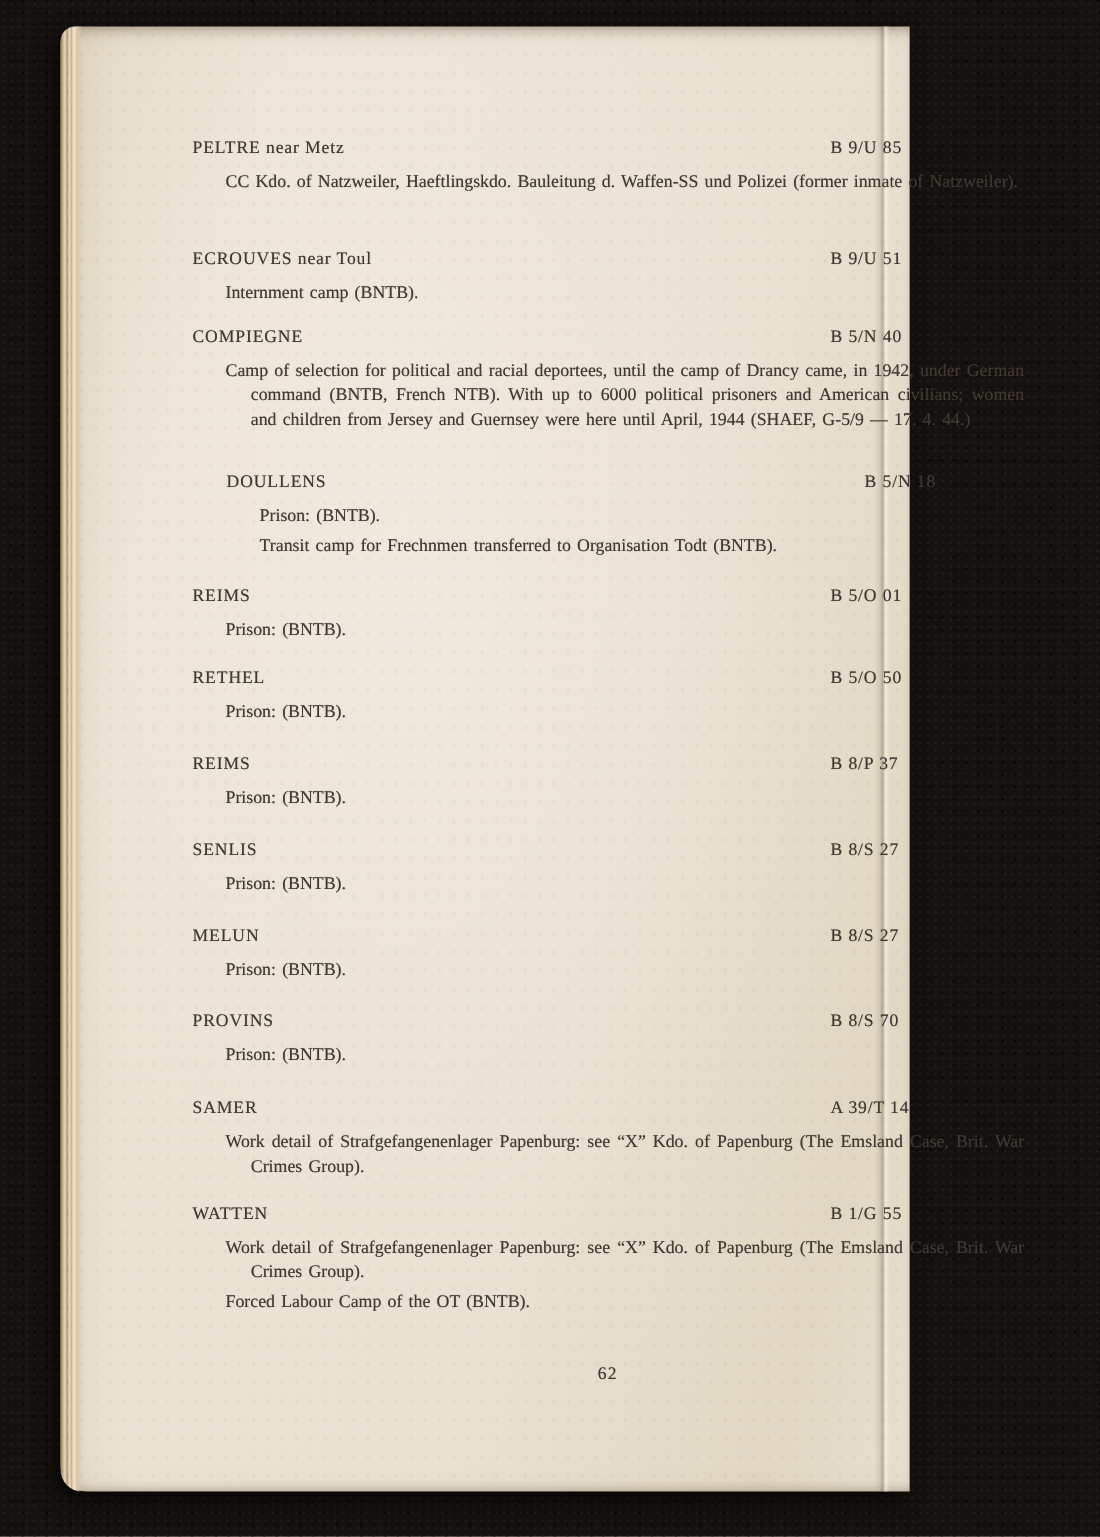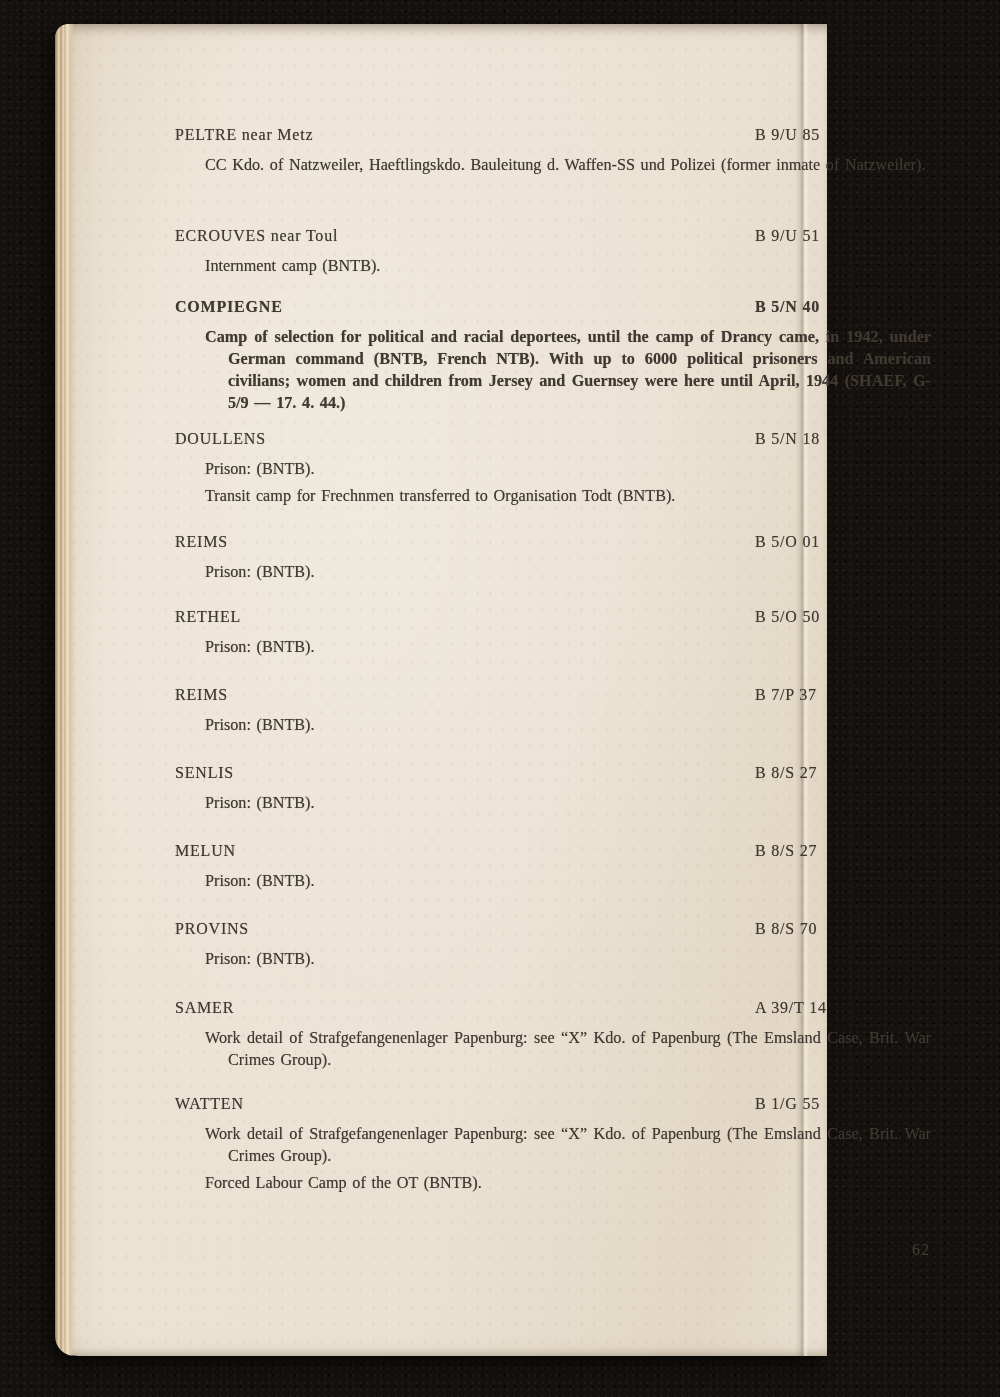--- a/index.html
+++ b/index.html
@@ -88,34 +88,34 @@
     font-size:16.2px; line-height:22px;
     word-spacing:1.6px;
     text-align:justify;
     padding-left:23px; text-indent:-23px;
     margin-bottom:5px;
   }
   .entry-para:last-child{margin-bottom:0;}
 
   .entry:nth-child(1){top:100px;}
   .entry:nth-child(2){top:201px;}
-  .entry:nth-child(3){top:272px;font-weight:bold;}
-  .entry:nth-child(4){top:404px;}
+  .entry:nth-child(3){top:272px;}
+  .entry:nth-child(4){top:404px;margin-left:31px;}
   .entry:nth-child(5){top:507px;}
   .entry:nth-child(6){top:582px;}
   .entry:nth-child(7){top:660px;}
   .entry:nth-child(8){top:738px;}
   .entry:nth-child(9){top:816px;}
   .entry:nth-child(10){top:894px;}
   .entry:nth-child(11){top:973px;}
   .entry:nth-child(12){top:1069px;}
 
   .page-number{
     position:absolute; top:1217px; left:120px; width:755px;
-    text-align:right; font-size:16px; letter-spacing:1px;
+    text-align:center; font-size:16px; letter-spacing:1px;
     text-shadow:0 0 0.7px rgba(63,57,49,0.55);
   }
 </style>
 </head>
 <body>
 
 <div class="page">
   <div class="page-edge-stack"></div>
   <div class="page-crease"></div>
   <div class="paper-grain"></div>
@@ -159,21 +159,21 @@
   </div>
       <div class="entry">
     <span class="entry-title">RETHEL</span>
     <span class="entry-code">B 5/O 50</span>
     <div class="entry-body">
           <p class="entry-para">Prison: (BNTB).</p>
         </div>
   </div>
       <div class="entry">
     <span class="entry-title">REIMS</span>
-    <span class="entry-code">B 7/P 37</span>
+    <span class="entry-code">B 8/P 37</span>
     <div class="entry-body">
           <p class="entry-para">Prison: (BNTB).</p>
         </div>
   </div>
       <div class="entry">
     <span class="entry-title">SENLIS</span>
     <span class="entry-code">B 8/S 27</span>
     <div class="entry-body">
           <p class="entry-para">Prison: (BNTB).</p>
         </div>

